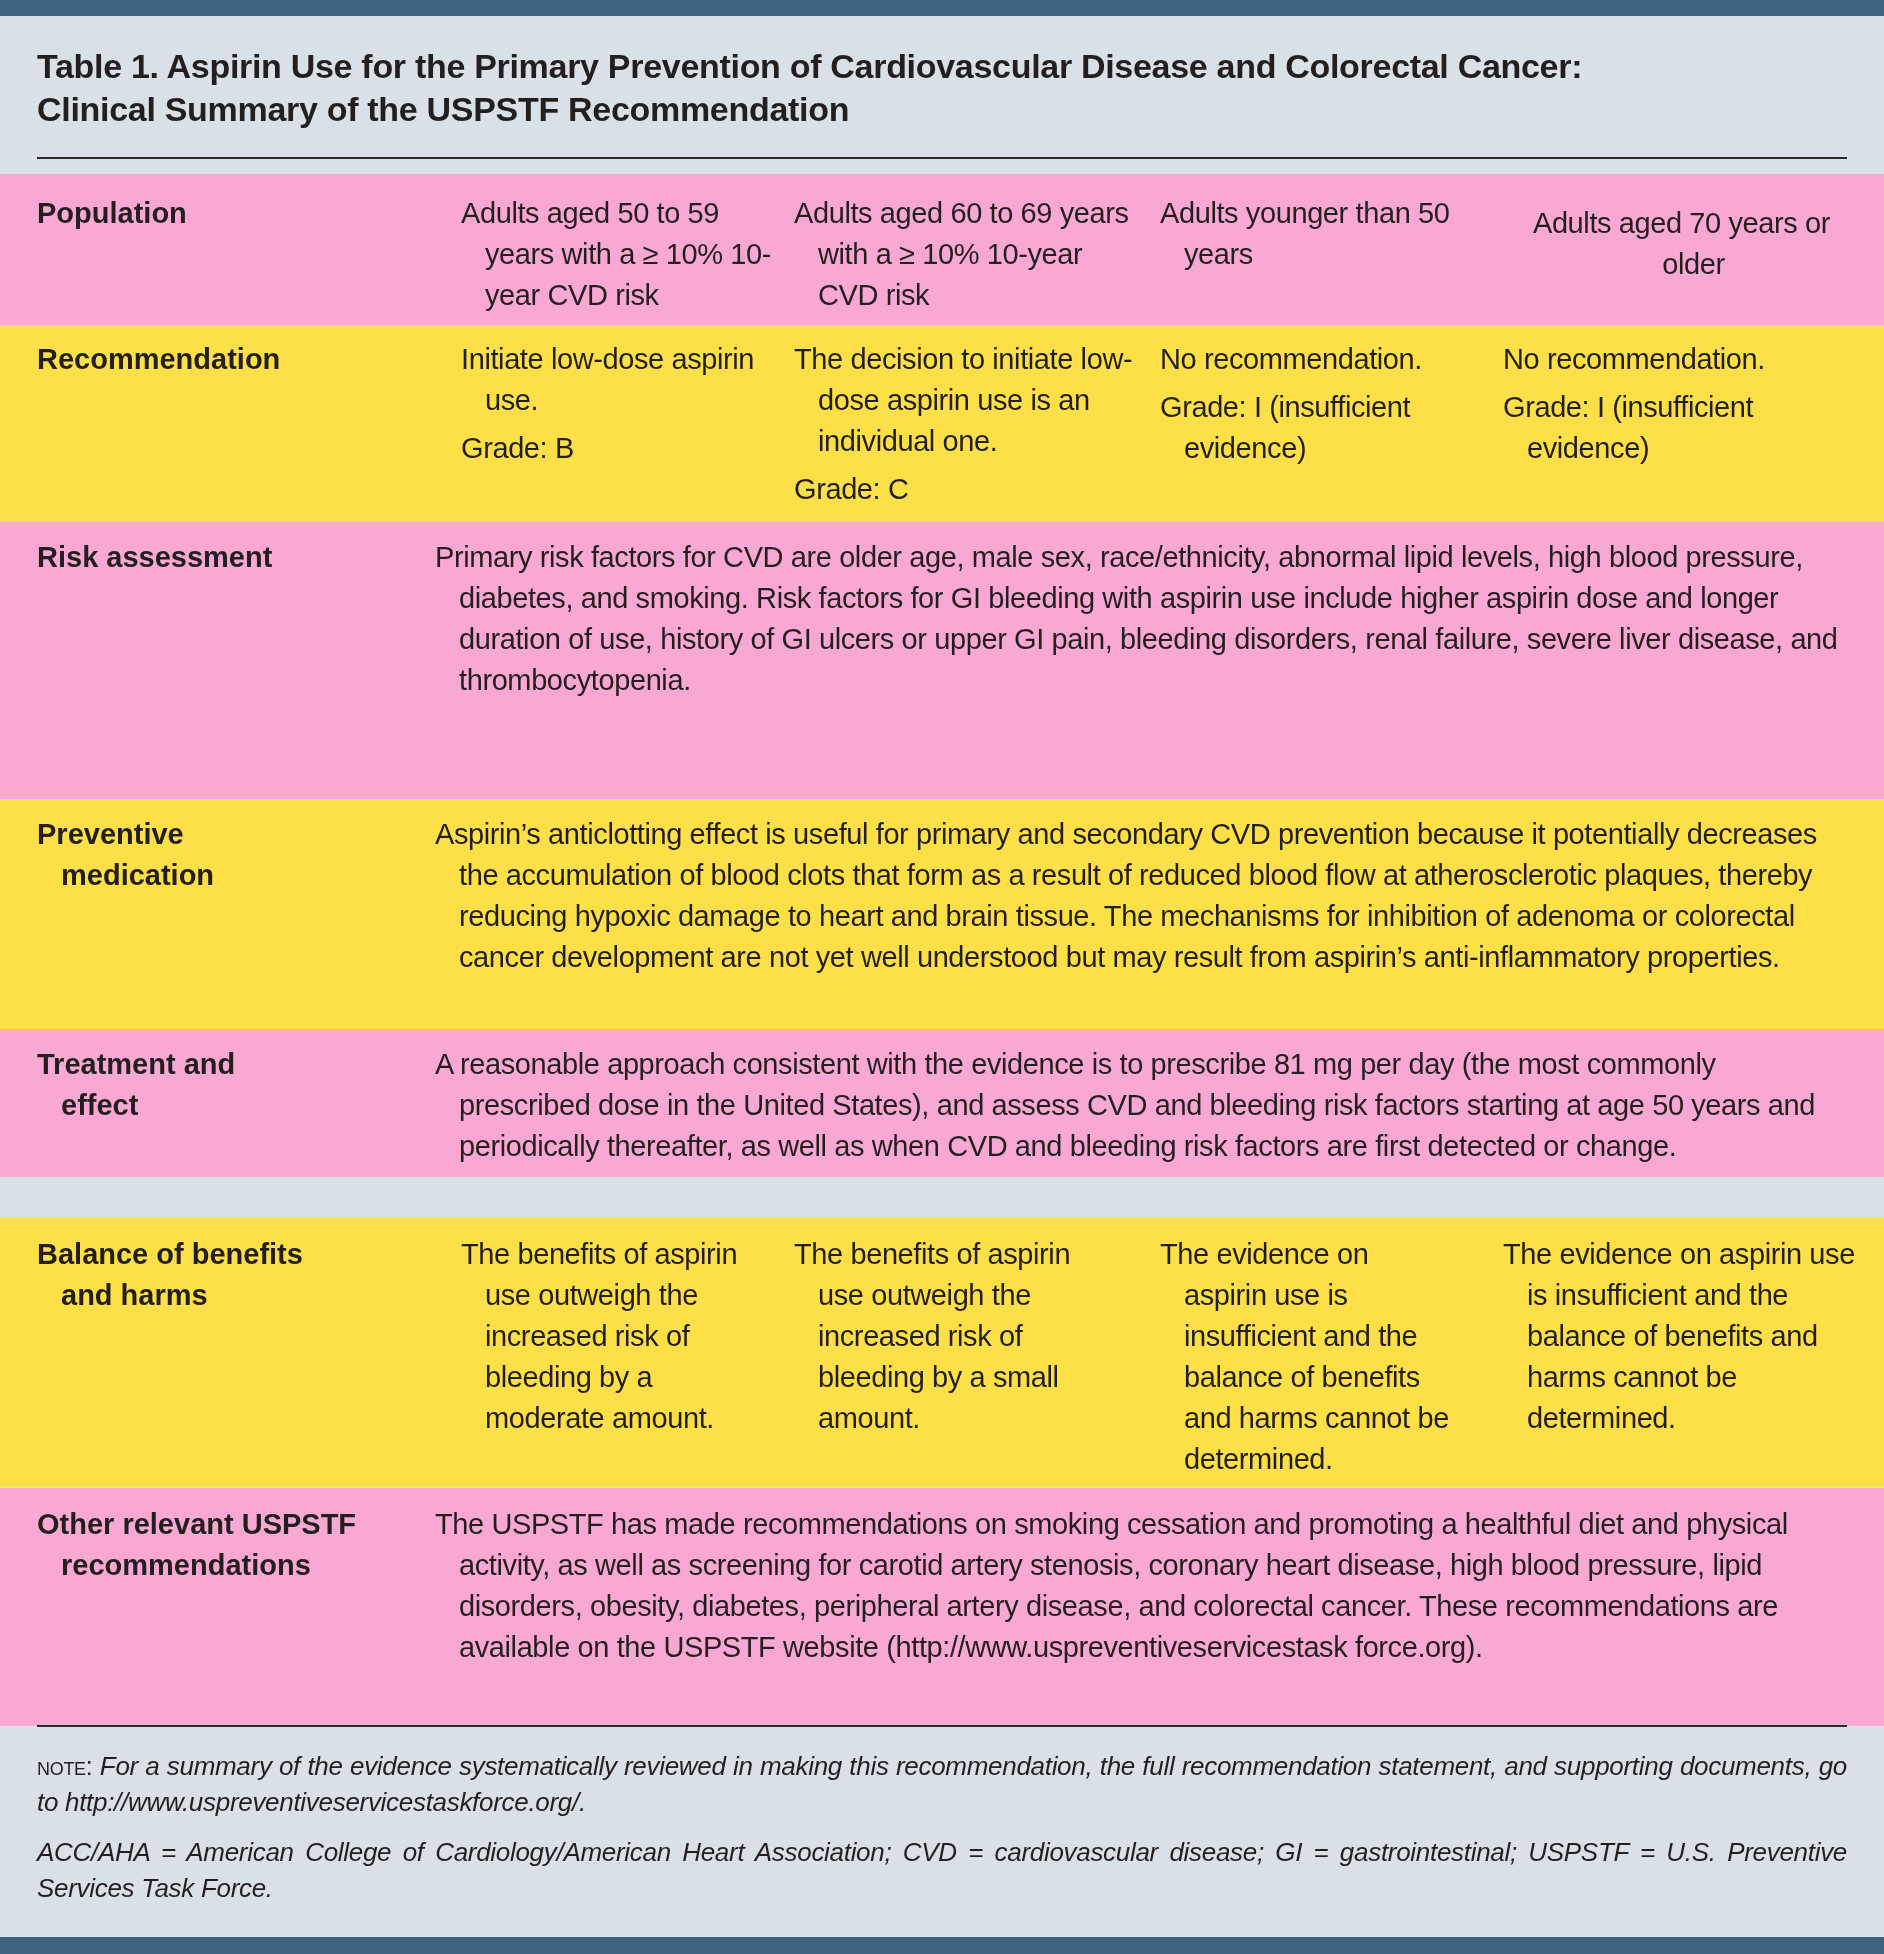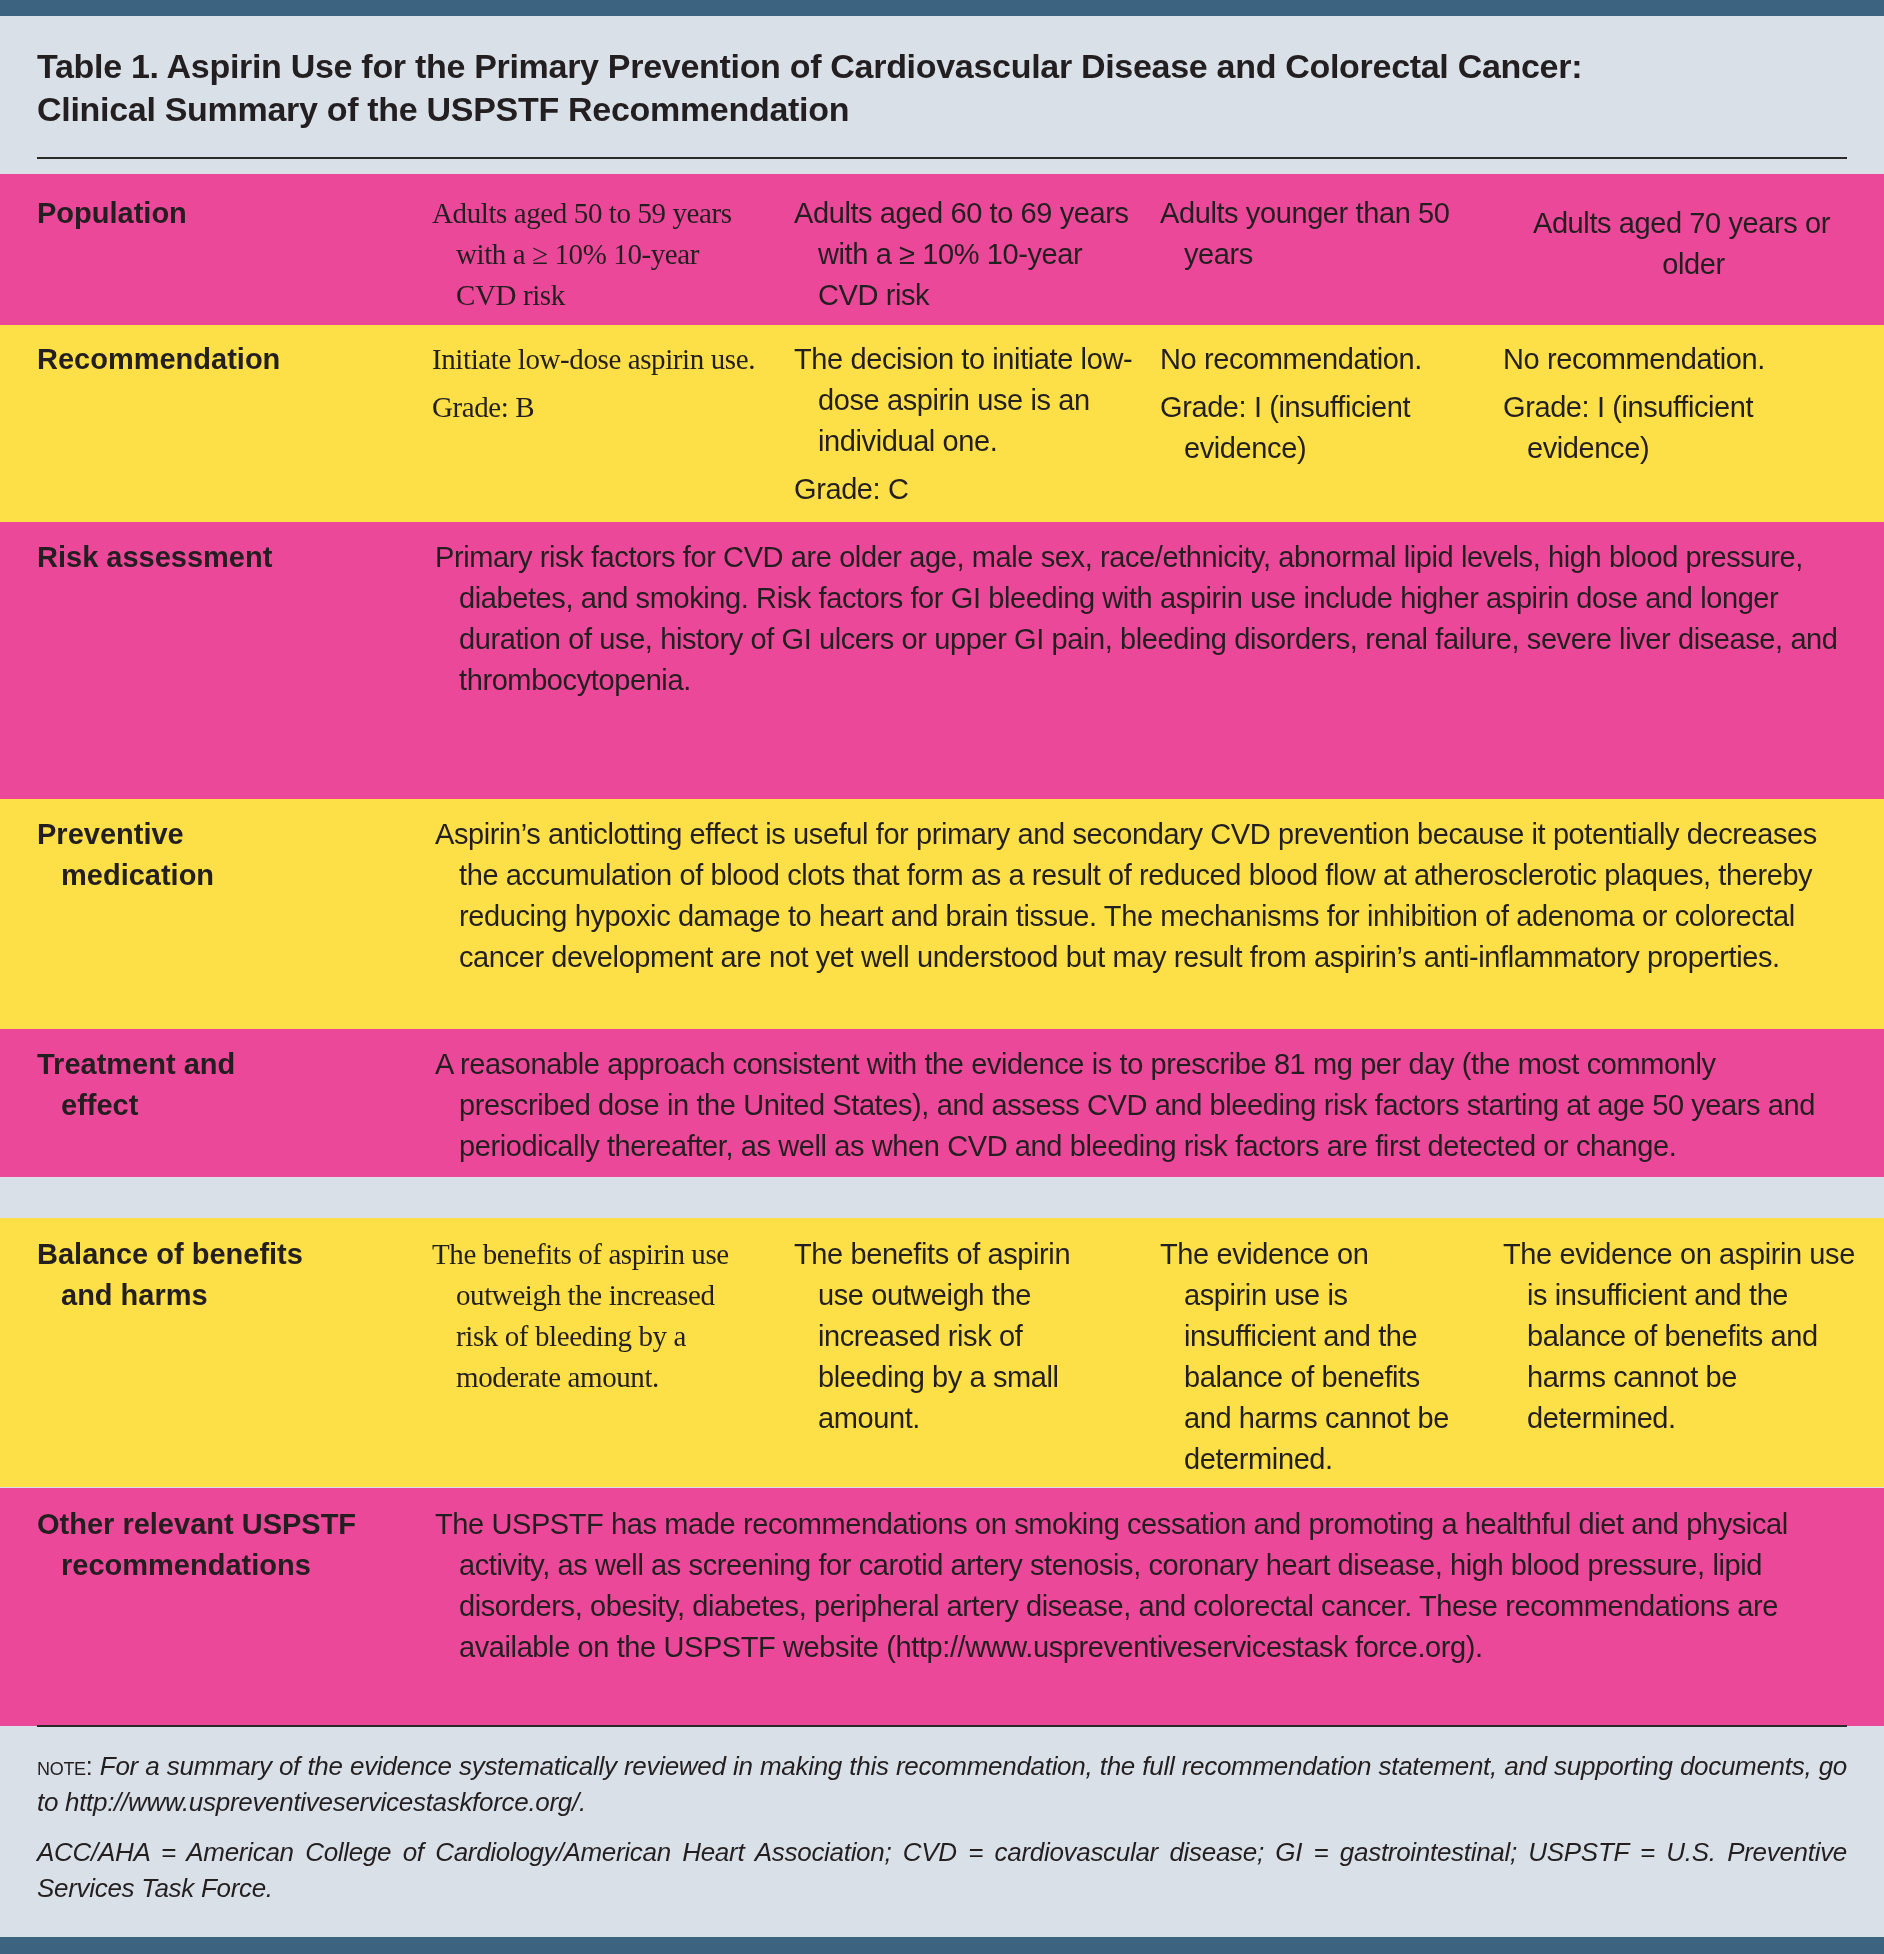--- a/index.html
+++ b/index.html
@@ -17,38 +17,38 @@
     position: absolute; left: 37px; top: 45px; width: 1815px;
     font-family: "Liberation Sans", sans-serif;
     font-weight: bold; font-size: 34px; line-height: 43px;
     letter-spacing: -0.3px; margin: 0;
   }
   .rule { position: absolute; left: 37px; width: 1810px; height: 1.9px; background: #2b2b2b; }
   .rule.r1 { top: 157px; }
   .rule.r2 { top: 1725px; }
 
   .row { position: absolute; left: 0; width: 1885px; }
-  .row.shade { background: #ec4899; }
+  .row.shade { background: #f9a8d4; }
   .row.white { background: #fde047; }
 
   .label {
     position: absolute; left: 37px; width: 367px;
     font-family: "Liberation Sans", sans-serif;
     font-weight: bold; font-size: 29px; line-height: 41px;
   }
   .label .hang, .cell p, .wide p {
     padding-left: 24px; text-indent: -24px; margin: 0;
   }
   .cell, .wide {
     position: absolute;
     font-family: "Liberation Sans", sans-serif;
     font-size: 29px; line-height: 41px; letter-spacing: -0.4px;
   }
   .cell p + p, .wide p + p { margin-top: 7.7px; }
-  .c1 { left: 432px; width: 328px; font-family: Liberation Serif, serif; }
+  .c1 { left: 461px; width: 328px; }
   .c2 { left: 794px; width: 348px; }
   .c3 { left: 1160px; width: 328px; }
   .c4 { left: 1503px; width: 357px; }
   .wide { left: 435px; width: 1414px; }
 
   .notes {
     position: absolute; left: 37px; width: 1810px;
     font-family: "Liberation Sans", sans-serif;
     font-size: 26px; line-height: 36px; font-style: italic;
     text-align: justify; letter-spacing: -0.3px;

